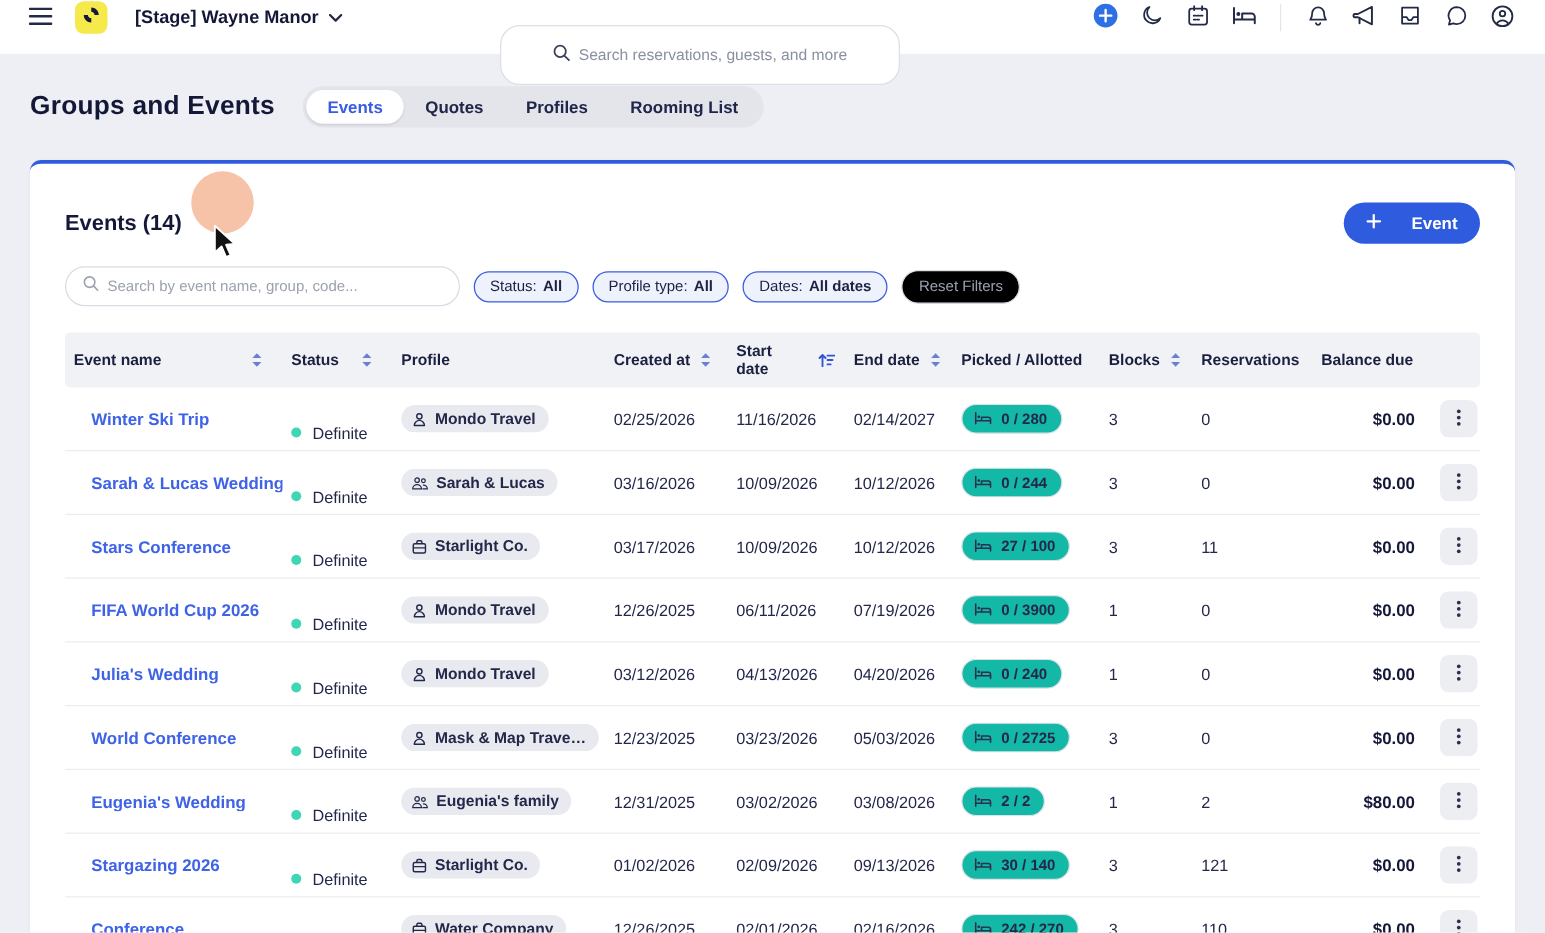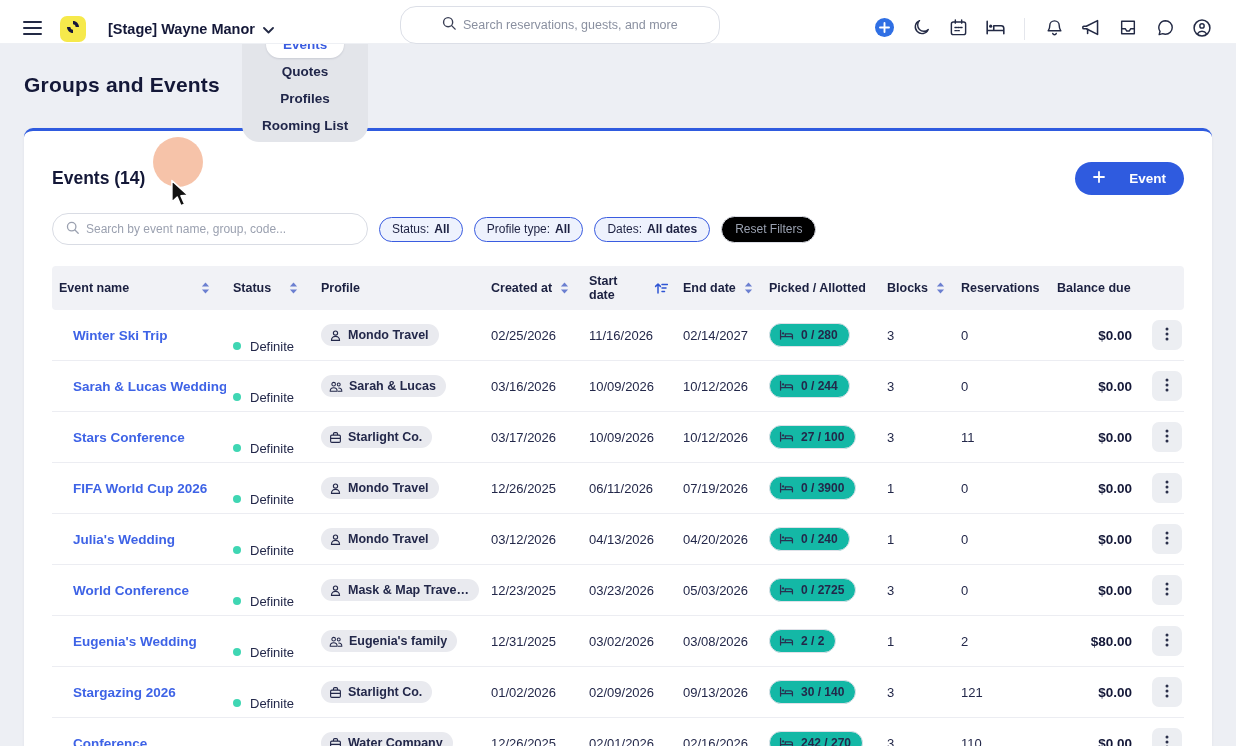--- a/index.html
+++ b/index.html
@@ -1,42 +1,42 @@
 <!DOCTYPE html>
 <html><head>
 <meta charset="utf-8">
 <style>
   * { margin:0; padding:0; box-sizing:border-box; }
   html,body { width:1236px; height:746px; overflow:hidden; background:#edeff4;
     font-family:"Liberation Sans", sans-serif; color:#1d2142; }
 
   
   .topbar { height:44px; background:#fff; border-bottom:1px solid #eef0f4;
-    display:flex; align-items:flex-end; padding:0 20px 0 18px; position:relative; z-index:5; }
+    display:flex; align-items:flex-start; padding:0 20px 0 18px; position:relative; z-index:5; }
   .tb-left { display:flex; align-items:center; gap:14px; }
   .icon-btn { background:none; border:none; cursor:pointer; display:flex; align-items:center;
     justify-content:center; width:28px; height:28px; }
   .logo { width:26px; height:26px; background:#f6e94b; border-radius:7px; display:flex;
     align-items:center; justify-content:center; }
   .prop-btn { background:none; border:none; cursor:pointer; display:flex; align-items:center;
     gap:8px; font-family:inherit; font-size:14.5px; font-weight:700; color:#141838; margin-left:8px; }
-  .tb-search { position:absolute; left:400px; top:6px; width:320px; height:38px;
+  .tb-search { position:absolute; left:400px; top:20px; width:320px; height:48px;
     border:1px solid #dcdfe7; border-radius:16px; background:#fff; display:flex;
     align-items:center; justify-content:center; gap:7px; padding:0 12px; }
   .tb-search input { border:none; outline:none; font-family:inherit; font-size:12.5px;
     color:#3a3f55; width:215px; background:transparent; }
   .tb-search input::placeholder { color:#8a90a0; }
   .tb-icons { margin-left:auto; display:flex; align-items:center; gap:9px; }
   .tb-divider { width:1px; height:22px; background:#e4e6ec; margin:0 6px; }
 
   
   .page { padding:24px 24px 0 24px; }
   .page-head { display:flex; align-items:center; gap:22px; height:34px; }
   .page-title { font-size:21px; font-weight:800; color:#141838; letter-spacing:.2px; }
-  .tabs { background:#e3e5ea; border-radius:17px; padding:3px; display:flex; align-items:center;flex-direction:column; }
+  .tabs { background:#e3e5ea; border-radius:17px; padding:3px; display:flex; align-items:center; }
   .tab { border:none; background:transparent; font-family:inherit; font-size:13.5px; font-weight:600;
     color:#20264a; padding:6px 17px; border-radius:14px; cursor:pointer; }
   .tab.active { background:#fff; color:#3a5ce0; box-shadow:0 1px 2px rgba(20,24,56,.12); }
 
   
   .card { margin-top:26px; background:#fff; border-top:3px solid #2f5bdf;
     border-radius:9px 9px 0 0; padding:0 28px; height:620px;
     box-shadow:0 1px 3px rgba(20,24,56,.06); }
   .card-head { display:flex; justify-content:space-between; align-items:center; padding:31px 0 18px; }
   .card-title { font-size:17.5px; font-weight:800; color:#141838; }

